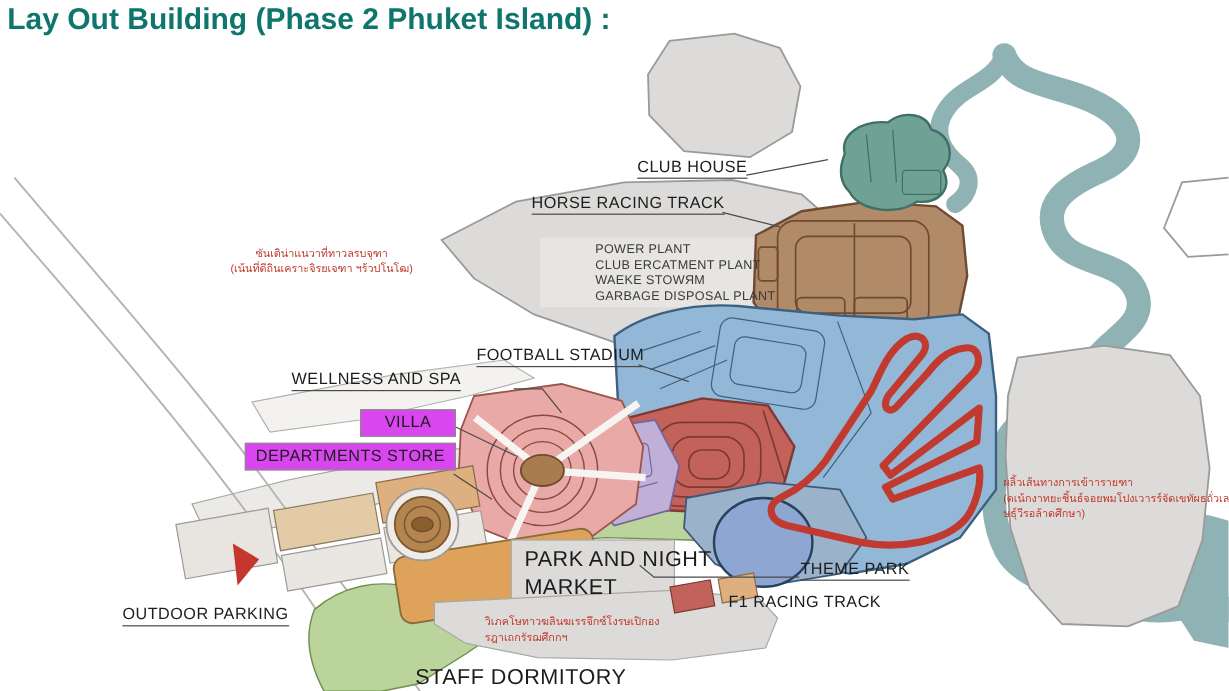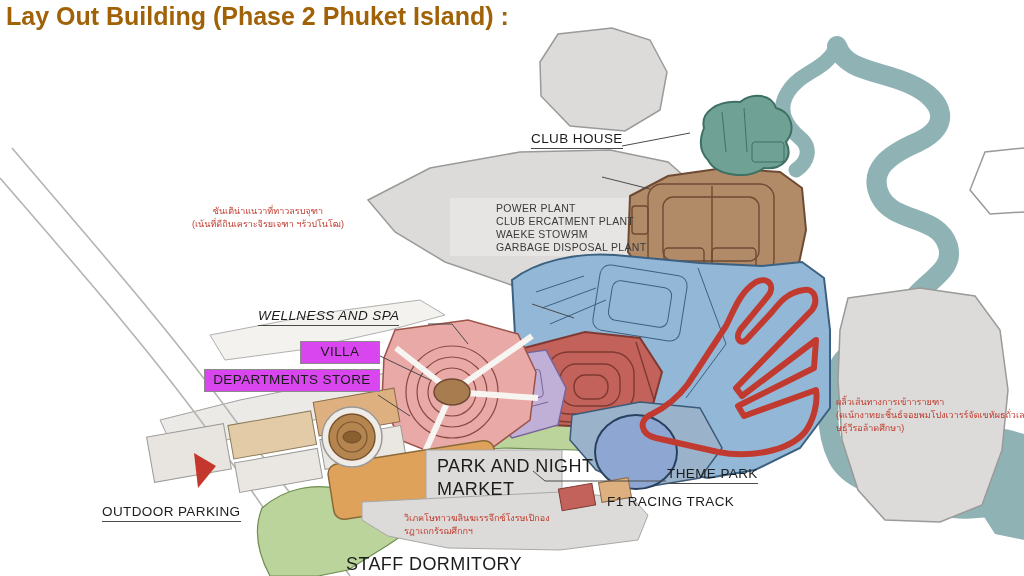--- a/index.html
+++ b/index.html
@@ -1,19 +1,19 @@
 <!DOCTYPE html>
 <html><head>
 <meta charset="utf-8">
 <style>
   html,body{margin:0;padding:0;background:#fff;}
   .canvas{position:relative;width:1024px;height:576px;background:#ffffff;overflow:hidden;
           font-family:"Liberation Sans",sans-serif;}
   .canvas svg{position:absolute;left:0;top:0;}
-  .title{position:absolute;left:6px;top:2px;margin:0;font-size:25px;font-weight:700;color:#a16207;
+  .title{position:absolute;left:6px;top:2px;margin:0;font-size:25px;font-weight:700;color:#0f766e;
          letter-spacing:0px;white-space:nowrap;}
   .lbl{position:absolute;font-size:13.5px;color:#1c1c1c;letter-spacing:.4px;white-space:nowrap;line-height:16px;}
   .u{border-bottom:1.2px solid #4a4a4a;padding-bottom:1px;}
   .box{background:#d946ef;border:1px solid #8a8a88;padding:2px 8px 3px 8px;text-align:center;}
   .power{position:absolute;left:460px;top:202px;font-size:10.5px;color:#3a3a3a;line-height:13px;
          letter-spacing:.3px;white-space:nowrap;margin-left:36px;}
   .red{position:absolute;color:#c0392b;font-size:9px;line-height:13px;white-space:nowrap;}
   .red.center{text-align:center;}
   .big{font-size:18px;line-height:23px;}
 </style>
@@ -145,29 +145,31 @@
     <path d="M 428,324 L 452,324 L 468,344"></path>
     <path d="M 378,355 L 430,380"></path>
     <path d="M 378,395 L 410,416"></path>
     <path d="M 666,481 L 545,481 L 533,471"></path>
   </g>
 </svg>
 
 <h1 class="title">Lay Out Building (Phase 2 Phuket Island) :</h1>
 
 <div class="lbl u" style="left:531px;top:131px;">CLUB HOUSE</div>
+<div class="lbl u" style="left:443px;top:161px;">HORSE RACING TRACK</div>
 
 <div class="power">
   <div>POWER PLANT</div>
   <div>CLUB ERCATMENT PLANT</div>
   <div>WAEKE STOWЯM</div>
   <div>GARBAGE DISPOSAL PLANT</div>
 </div>
 
-<div class="lbl u" style="left:258px;top:308px;font-style:italic;">WELLNESS AND SPA</div>
+<div class="lbl u" style="left:397px;top:288px;">FOOTBALL STADIUM</div>
+<div class="lbl u" style="left:243px;top:308px;">WELLNESS AND SPA</div>
 <div class="lbl box" style="left:300px;top:341px;width:62px;">VILLA</div>
 <div class="lbl box" style="left:204px;top:369px;width:158px;">DEPARTMENTS STORE</div>
 
 <div class="lbl big" style="left:437px;top:455px;">
   <div>PARK AND NIGHT</div>
   <div>MARKET</div>
 </div>
 
 <div class="lbl u" style="left:667px;top:466px;">THEME PARK</div>
 <div class="lbl" style="left:607px;top:494px;">F1 RACING TRACK</div>

